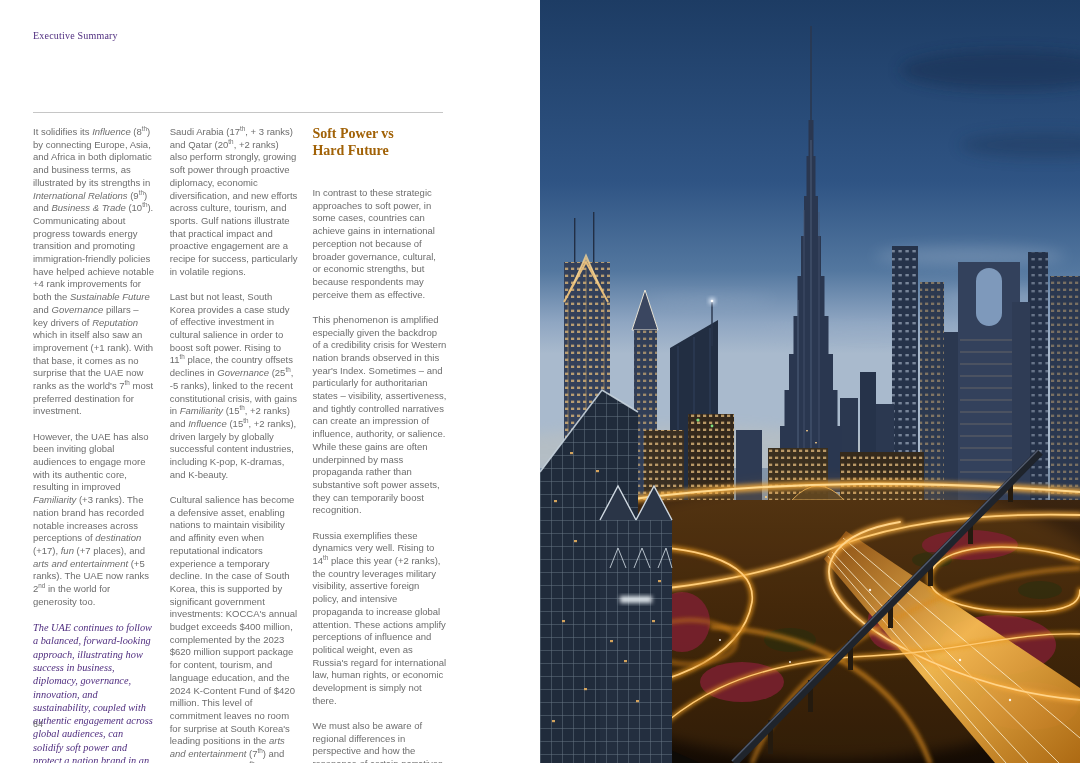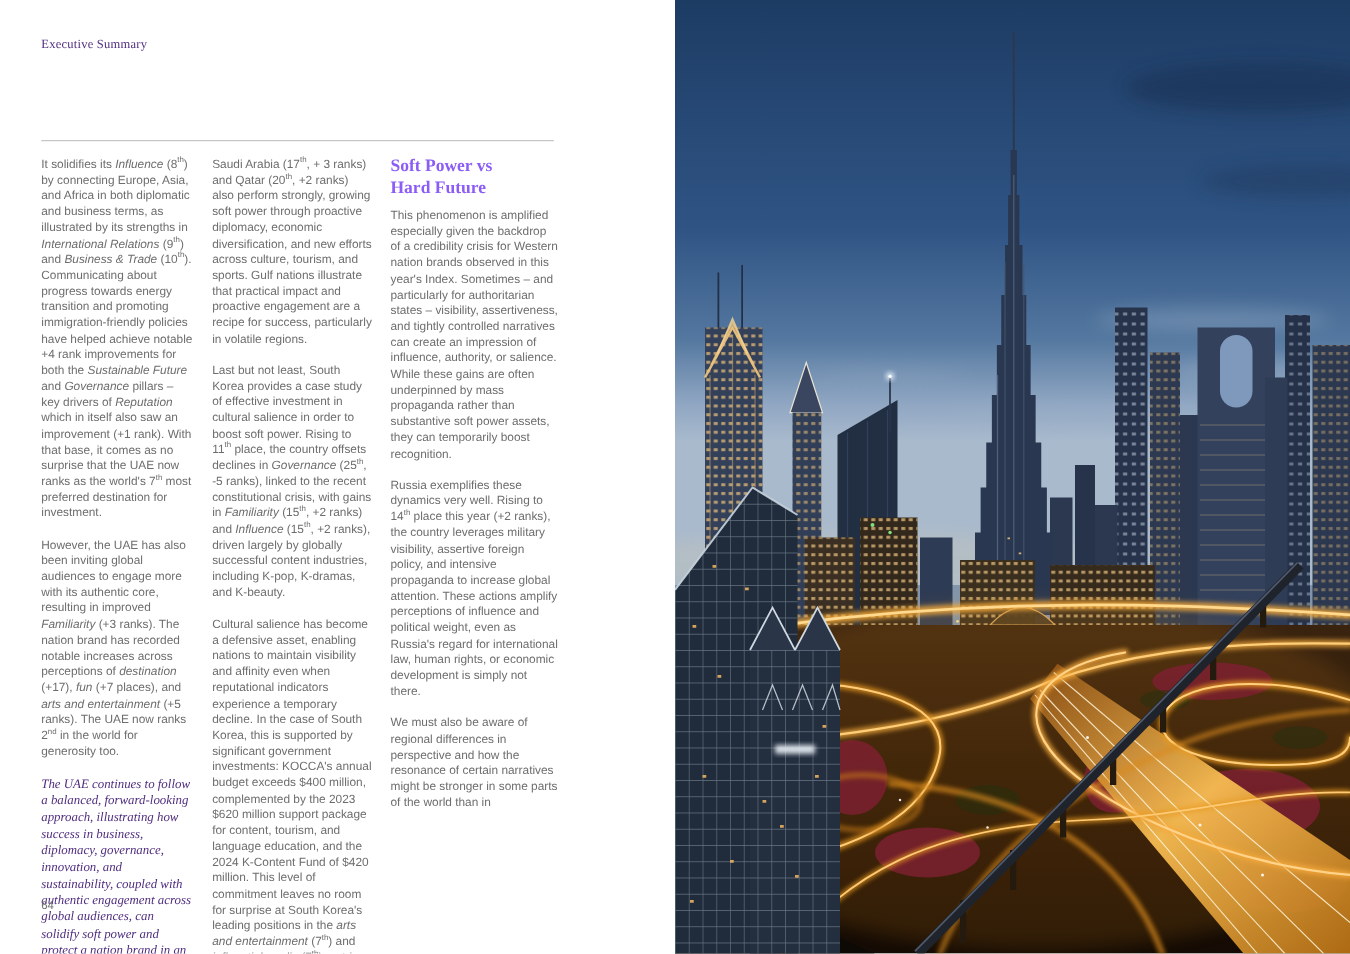--- a/index.html
+++ b/index.html
@@ -19,21 +19,21 @@
   .col-2 { width:130px; }
   .col-3 { width:136px; }
   .col p { margin:0 0 12.5px 0; }
   .col sup { font-size:6.3px; line-height:0; vertical-align:super; }
   .pullquote {
     font-family:"Liberation Serif", serif; font-style:italic;
     color:#4f2d7f; font-size:10.3px; line-height:13.3px; margin-top:12px !important;
   }
   .col-heading {
     font-family:"Liberation Serif", serif; font-weight:bold;
-    font-size:14px; line-height:16.5px; color:#8b5cf6; margin:0 0 8px 0;
+    font-size:14px; line-height:16.5px; color:#a16207; margin:0 0 28px 0;
   }
   .page-number { position:absolute; left:33px; top:719px; font-size:9px; color:#6d6d6d; }
   .photo { position:absolute; left:540px; top:0; width:540px; height:763px; }
   .photo svg { display:block; }
 </style>
 </head>
 <body>
 
 <div class="page">
 
@@ -46,20 +46,21 @@
       <p>However, the UAE has also been inviting global audiences to engage more with its authentic core, resulting in improved <i>Familiarity</i> (+3 ranks). The nation brand has recorded notable increases across perceptions of <i>destination</i> (+17), <i>fun</i> (+7 places), and <i>arts and entertainment</i> (+5 ranks). The UAE now ranks 2<sup>nd</sup> in the world for generosity too.</p>
       <p class="pullquote">The UAE continues to follow a balanced, forward-looking approach, illustrating how success in business, diplomacy, governance, innovation, and sustainability, coupled with authentic engagement across global audiences, can solidify soft power and protect a nation brand in an uncertain world.</p>
     </div>
     <div class="col col-2">
       <p>Saudi Arabia (17<sup>th</sup>, + 3 ranks) and Qatar (20<sup>th</sup>, +2 ranks) also perform strongly, growing soft power through proactive diplomacy, economic diversification, and new efforts across culture, tourism, and sports. Gulf nations illustrate that practical impact and proactive engagement are a recipe for success, particularly in volatile regions.</p>
       <p>Last but not least, South Korea provides a case study of effective investment in cultural salience in order to boost soft power. Rising to 11<sup>th</sup> place, the country offsets declines in <i>Governance</i> (25<sup>th</sup>, -5 ranks), linked to the recent constitutional crisis, with gains in <i>Familiarity</i> (15<sup>th</sup>, +2 ranks) and <i>Influence</i> (15<sup>th</sup>, +2 ranks), driven largely by globally successful content industries, including K-pop, K-dramas, and K-beauty.</p>
       <p>Cultural salience has become a defensive asset, enabling nations to maintain visibility and affinity even when reputational indicators experience a temporary decline. In the case of South Korea, this is supported by significant government investments: KOCCA's annual budget exceeds $400 million, complemented by the 2023 $620 million support package for content, tourism, and language education, and the 2024 K-Content Fund of $420 million. This level of commitment leaves no room for surprise at South Korea's leading positions in the <i>arts and entertainment</i> (7<sup>th</sup>) and <i>influential media</i> (7<sup>th</sup>) metrics.</p>
     </div>
     <div class="col col-3">
       <h2 class="col-heading"><span>Soft Power vs</span><br><span>Hard Future</span></h2>
+      <p>In contrast to these strategic approaches to soft power, in some cases, countries can achieve gains in international perception not because of broader governance, cultural, or economic strengths, but because respondents may perceive them as effective.</p>
       <p>This phenomenon is amplified especially given the backdrop of a credibility crisis for Western nation brands observed in this year's Index. Sometimes – and particularly for authoritarian states – visibility, assertiveness, and tightly controlled narratives can create an impression of influence, authority, or salience. While these gains are often underpinned by mass propaganda rather than substantive soft power assets, they can temporarily boost recognition.</p>
       <p>Russia exemplifies these dynamics very well. Rising to 14<sup>th</sup> place this year (+2 ranks), the country leverages military visibility, assertive foreign policy, and intensive propaganda to increase global attention. These actions amplify perceptions of influence and political weight, even as Russia's regard for international law, human rights, or economic development is simply not there.</p>
       <p>We must also be aware of regional differences in perspective and how the resonance of certain narratives might be stronger in some parts of the world than in</p>
     </div>
   </div>
 
   <div class="page-number">64</div>
 
   <div class="photo">
     <svg width="540" height="763" viewBox="0 0 540 763" xmlns="http://www.w3.org/2000/svg">

